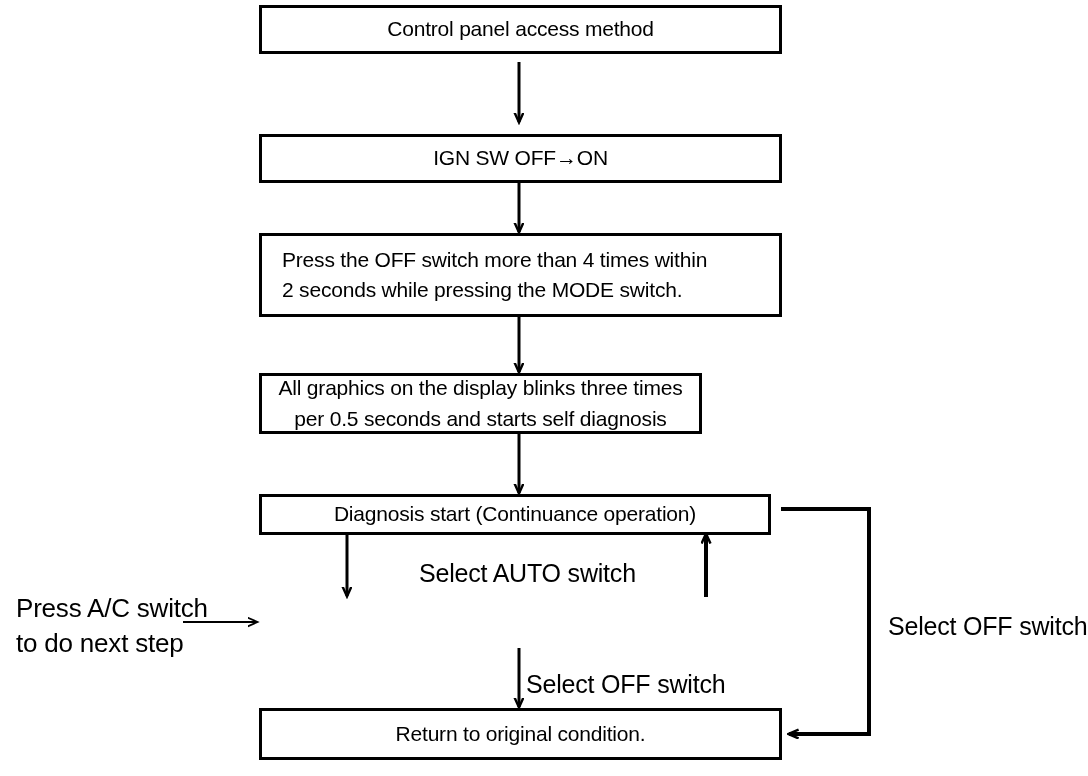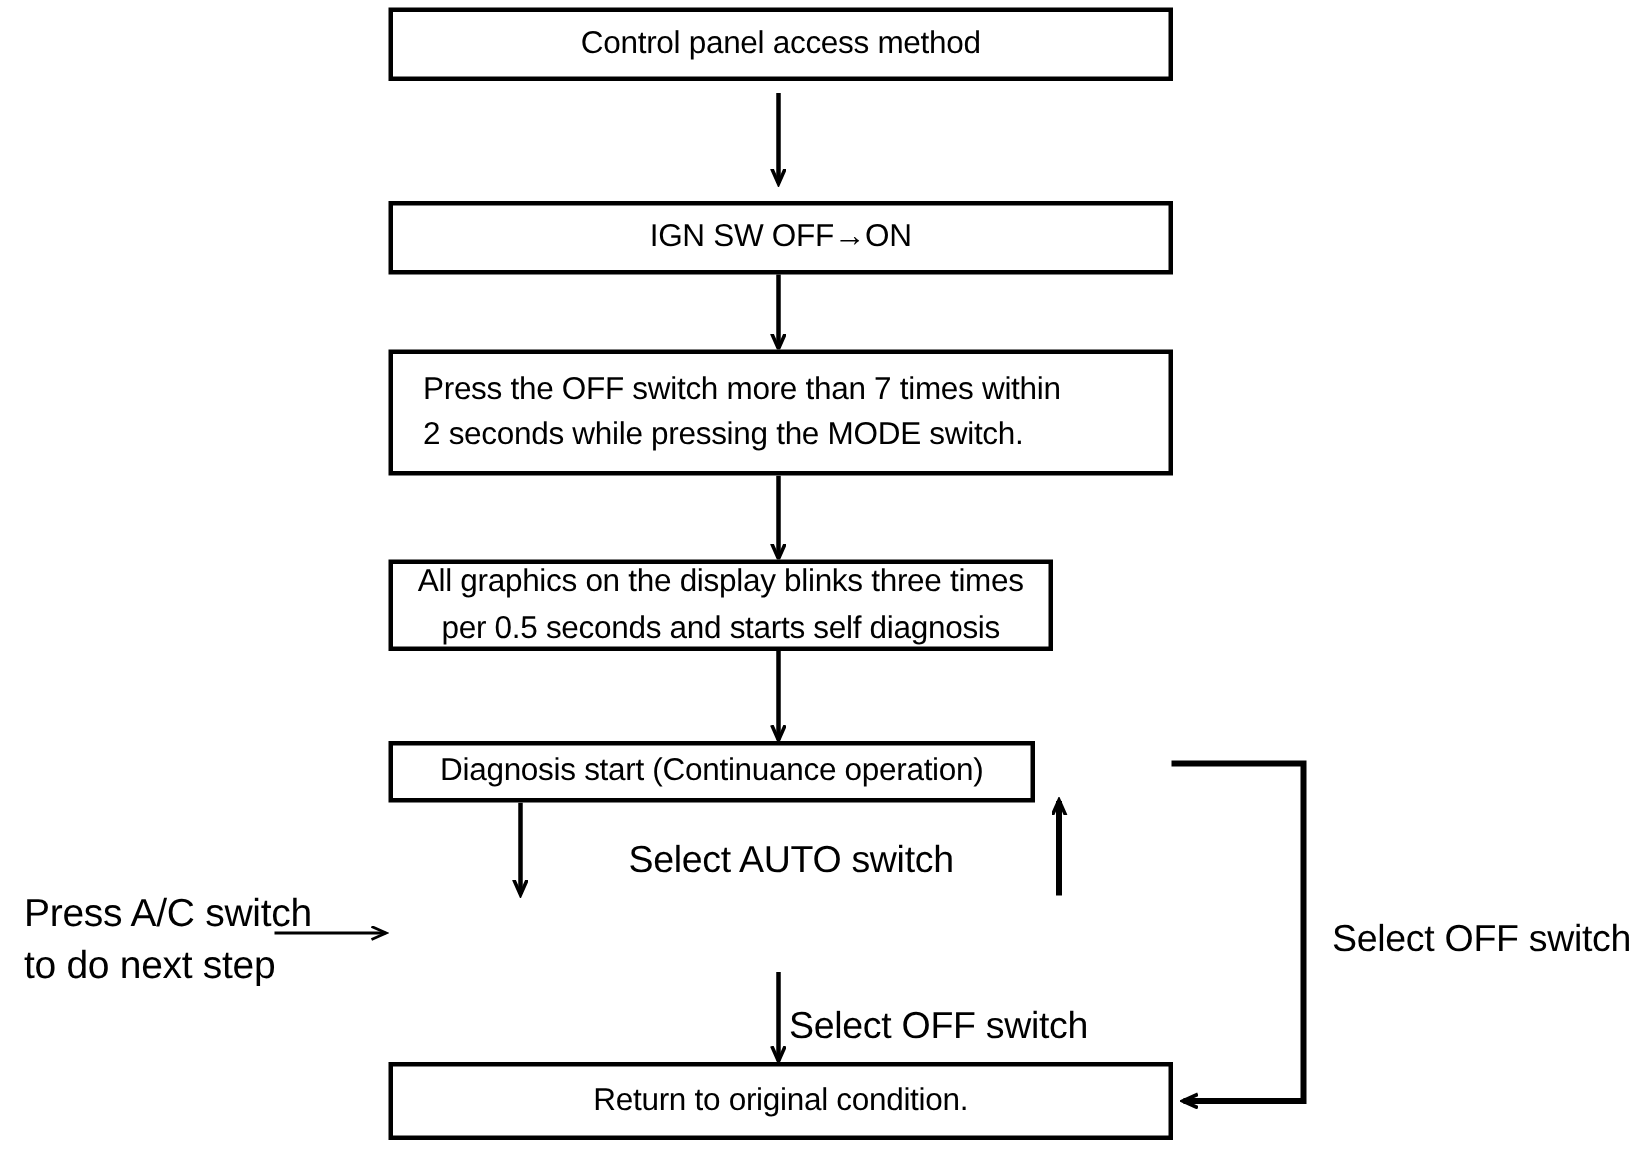--- a/index.html
+++ b/index.html
@@ -106,30 +106,30 @@
 
   <div class="node" style="left:259px; top:5px; width:523px; height:49px;">
     <span class="txt">Control panel access method</span>
   </div>
 
   <div class="node" style="left:259px; top:123px; width:523px; height:49px;margin-top:11px;">
     <span class="txt">IGN SW OFF→ON</span>
   </div>
 
   <div class="node left-align" style="left:259px; top:233px; width:523px; height:84px;">
-    <span class="txt">Press the OFF switch more than 7 times within
+    <span class="txt">Press the OFF switch more than 4 times within
 2 seconds while pressing the MODE switch.</span>
   </div>
 
   <div class="node" style="left:259px; top:373px; width:443px; height:61px;">
     <span class="txt">All graphics on the display blinks three times
 per 0.5 seconds and starts self diagnosis</span>
   </div>
 
-  <div class="node" style="left:259px; top:494px; width:431px; height:41px;">
+  <div class="node" style="left:259px; top:494px; width:512px; height:41px;">
     <span class="txt">Diagnosis start (Continuance operation)</span>
   </div>
 
 
   <div class="node" style="left:259px; top:708px; width:523px; height:52px;">
     <span class="txt">Return to original condition.</span>
   </div>
 
   <div class="edge-label" style="left:419px; top:556px;">Select AUTO switch</div>
 

